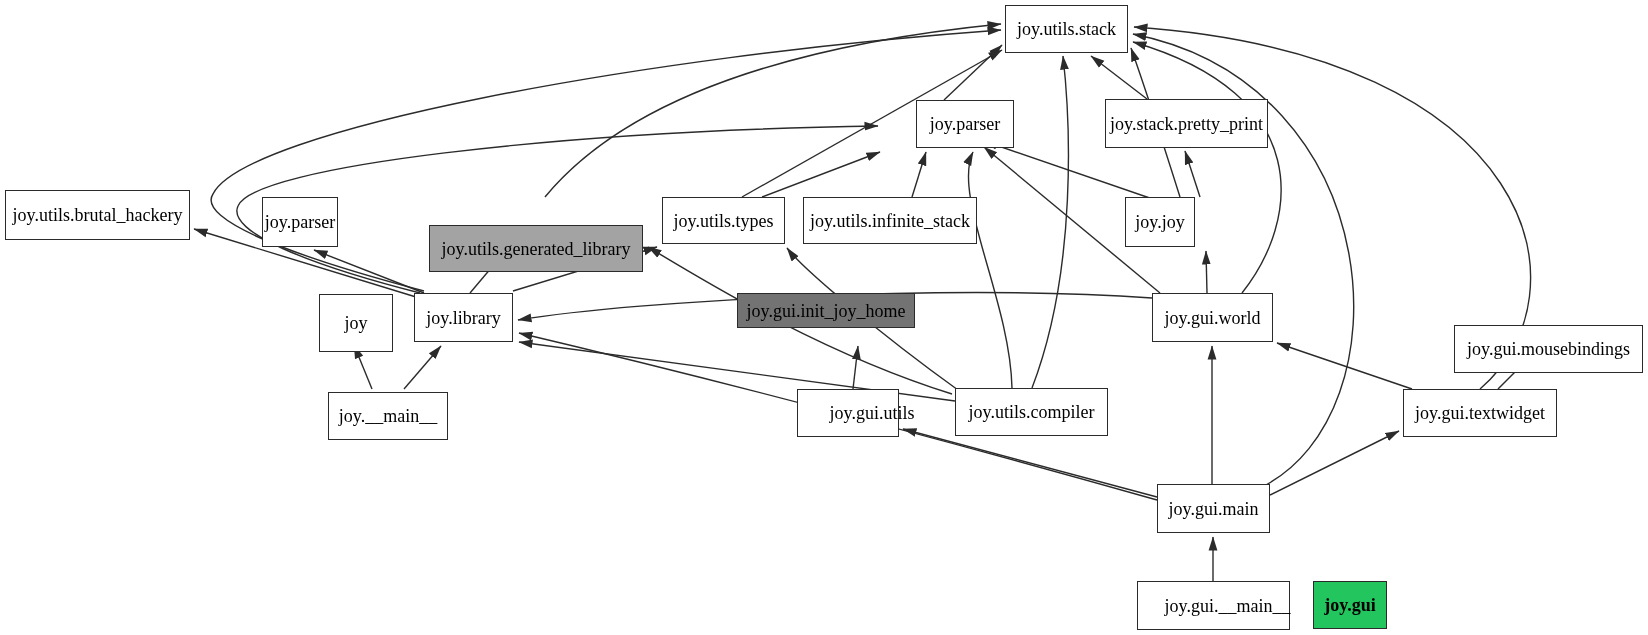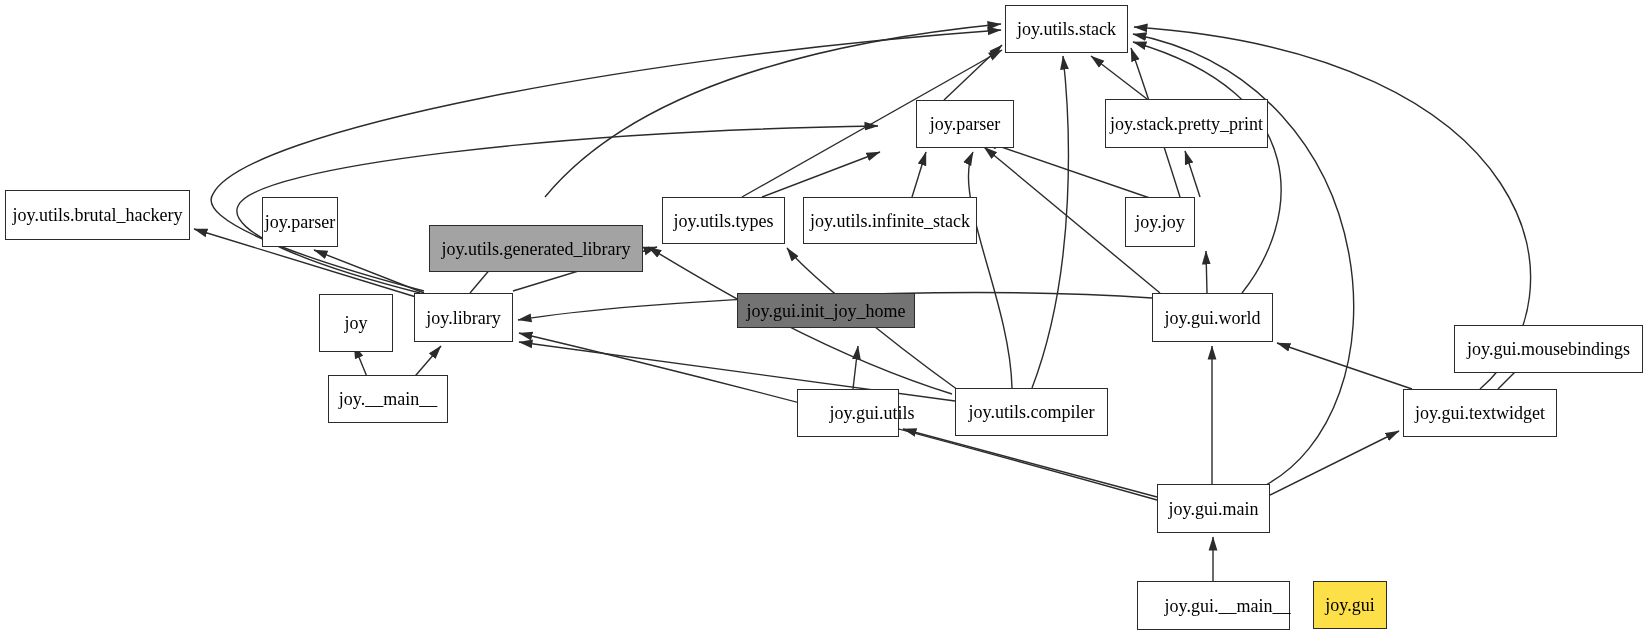--- a/index.html
+++ b/index.html
@@ -105,34 +105,34 @@
     </div>
     <div class="node" style="left: 737px; top: 293px; width: 178px; height: 35px; background: #737373; border-color: rgb(43, 43, 43);">
       <span>joy.gui.init_joy_home</span>
     </div>
     <div class="node" style="left: 1152px; top: 293px; width: 121px; height: 49px; background: rgb(255, 255, 255); border-color: rgb(43, 43, 43);">
       <span>joy.gui.world</span>
     </div>
     <div class="node" style="left: 1454px; top: 293px; width: 189px; height: 48px; background: rgb(255, 255, 255); border-color: rgb(43, 43, 43); margin-top: 32px;">
       <span>joy.gui.mousebindings</span>
     </div>
-    <div class="node" style="left: 328px; top: 375px; width: 120px; height: 48px; background: rgb(255, 255, 255); border-color: rgb(43, 43, 43); align-items: center;">
+    <div class="node" style="left: 328px; top: 392px; width: 120px; height: 48px; background: rgb(255, 255, 255); border-color: rgb(43, 43, 43); align-items: center;">
       <span>joy.__main__</span>
     </div>
     <div class="node" style="left: 797px; top: 389px; width: 102px; height: 48px; background: rgb(255, 255, 255); border-color: rgb(43, 43, 43); padding-left: 48px;">
       <span>joy.gui.utils</span>
     </div>
     <div class="node" style="left: 955px; top: 388px; width: 153px; height: 48px; background: rgb(255, 255, 255); border-color: rgb(43, 43, 43);">
       <span>joy.utils.compiler</span>
     </div>
     <div class="node" style="left: 1403px; top: 389px; width: 154px; height: 48px; background: rgb(255, 255, 255); border-color: rgb(43, 43, 43);">
       <span>joy.gui.textwidget</span>
     </div>
     <div class="node" style="left: 1157px; top: 484px; width: 113px; height: 49px; background: rgb(255, 255, 255); border-color: rgb(43, 43, 43);">
       <span>joy.gui.main</span>
     </div>
     <div class="node" style="left: 1137px; top: 581px; width: 153px; height: 49px; background: rgb(255, 255, 255); border-color: rgb(43, 43, 43); padding-left: 28px;">
       <span>joy.gui.__main__</span>
     </div>
-    <div class="node" style="left: 1313px; top: 581px; width: 74px; height: 48px; background: #fde047; border-color: rgb(43, 43, 43);">
+    <div class="node" style="left: 1313px; top: 581px; width: 74px; height: 48px; background: #22c55e; border-color: rgb(43, 43, 43); font-weight: bold;">
       <span>joy.gui</span>
     </div>
   </div>
 
 </body></html>

